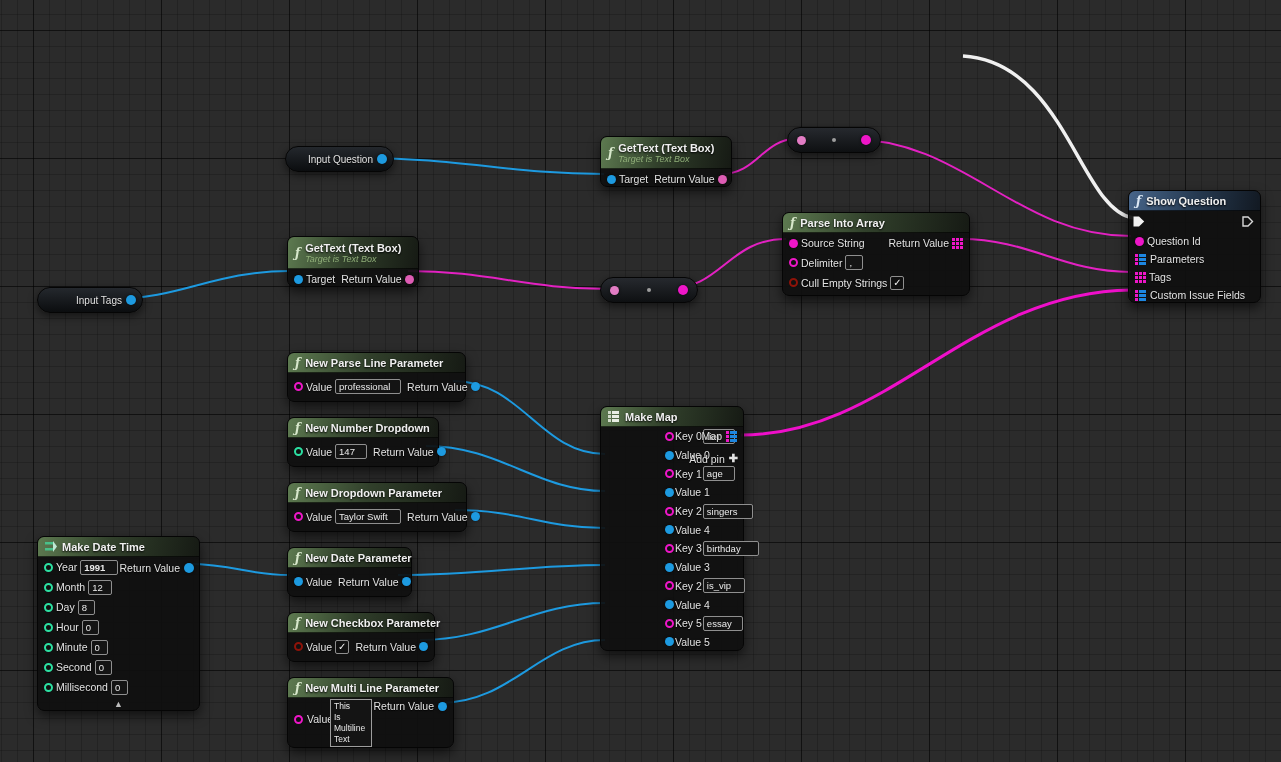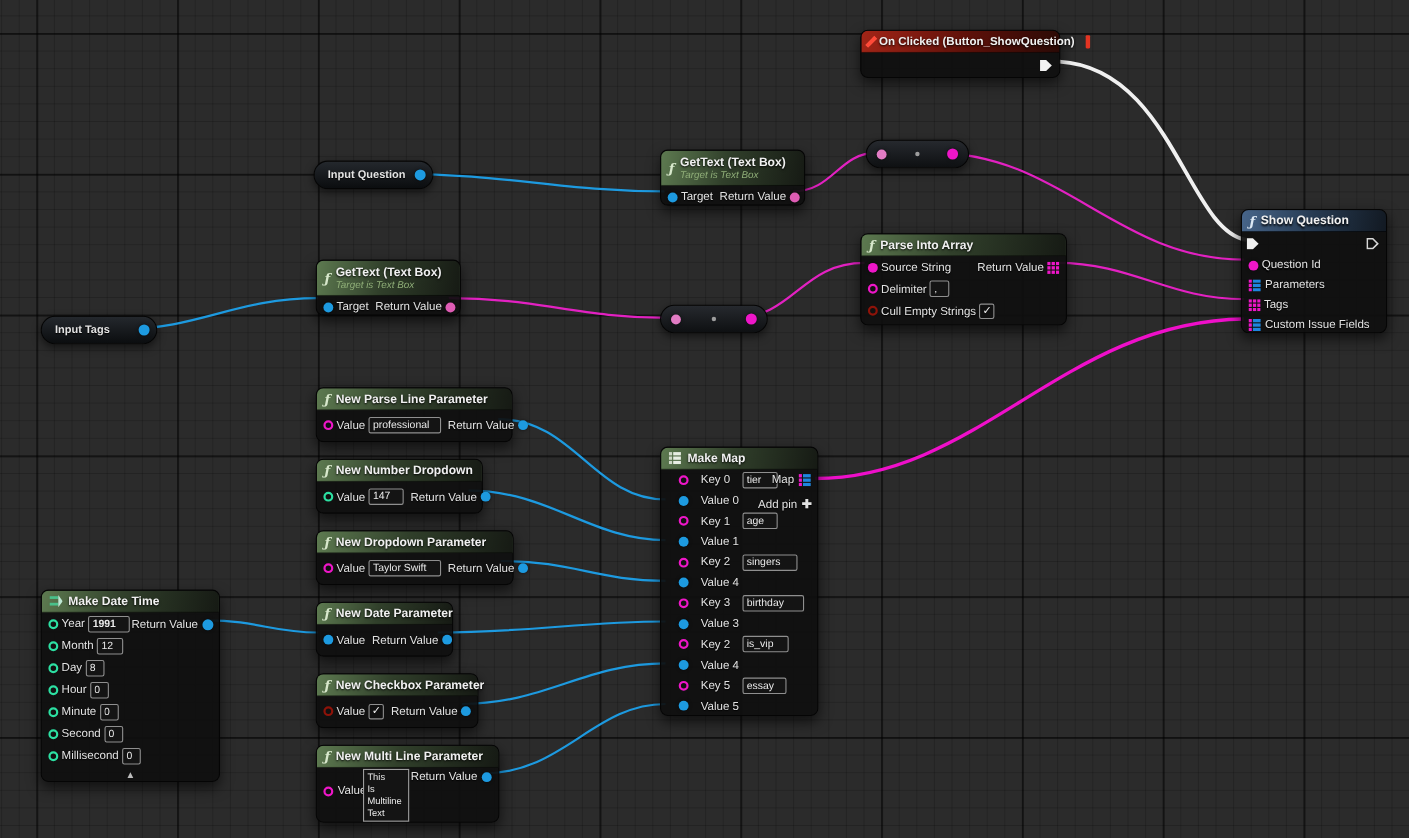--- a/index.html
+++ b/index.html
@@ -45,35 +45,35 @@
 
   .vbox{background:#141414;border:1px solid #8f8f8f;border-radius:2px;color:#eaeaea;
     font-size:9.5px;height:13px;line-height:13px;padding:0 3px;
     font-family:"Liberation Sans",sans-serif;box-sizing:content-box;outline:none;}
   .checkbox{width:12px;height:12px;background:#101010;border:1px solid #8f8f8f;
     border-radius:2px;color:#f0f0f0;font-size:10px;line-height:12px;text-align:center;}
 
   .var-pill{position:absolute;display:flex;align-items:center;gap:4px;padding:0 6px 0 12px;
     background:linear-gradient(#24282d,#0b0d0f);border:1px solid #050505;border-radius:13px;
     box-shadow:0 3px 8px rgba(0,0,0,.55);}
-  .var-pill .plabel{flex:1;text-align:left;font-weight:bold;font-size:10px;}
+  .var-pill .plabel{flex:1;text-align:right;font-weight:normal;font-size:10px;}
 
   .reroute{position:absolute;display:flex;align-items:center;justify-content:space-between;
     padding:0 9px;background:linear-gradient(#26292e,#0e1012);border:1px solid #050505;
     border-radius:13px;box-shadow:0 3px 8px rgba(0,0,0,.55);}
   .rr-dot{width:4px;height:4px;border-radius:50%;background:#9d9d9d;}
 
   .abs{position:absolute;display:flex;align-items:center;gap:4px;}
   .delegate{width:8px;height:8px;border:2px solid #e33422;background:#230603;border-radius:1px;}
   .diamond{width:8px;height:8px;border:2px solid #ff4a38;background:#2a0805;transform:rotate(45deg);}
   .collapse{position:absolute;left:0;right:0;bottom:1px;text-align:center;color:#bdbdbd;font-size:9px;line-height:10px;}
   .mlbox{position:absolute;background:#141414;border:1px solid #9d9d9d;color:#eaeaea;
     font-size:8.5px;line-height:11px;padding:1px 3px;white-space:pre-line;overflow:hidden;}
   .mm-body{position:relative;}
-  .mm-row{height:18.7px;display:flex;align-items:center;gap:11px;padding:0 16px;}
+  .mm-row{height:18.7px;display:flex;align-items:center;gap:1px;padding:0 16px;margin-left:48px;}
 </style>
 </head>
 <body>
 
 <div id="canvas">
 
   <svg id="wires">
     <path d="M963,56 C1065,62 1080,210 1133,218" stroke="#f0f0f0" stroke-width="3.5"></path>
     <path d="M363,158 C460,158 510,174 604,174" stroke="#1d9ae0" stroke-width="2"></path>
     <path d="M721,174 C757,174 763,139 796,139" stroke="#e321c2" stroke-width="2"></path>
@@ -85,33 +85,20 @@
     <path d="M741,435 C890,435 968,292 1131,290" stroke="#ef0fca" stroke-width="3"></path>
     <path d="M453,381 C522,381 540,454 605,454" stroke="#1d9ae0" stroke-width="2"></path>
     <path d="M426,446 C500,446 537,491 605,491" stroke="#1d9ae0" stroke-width="2"></path>
     <path d="M455,510 C522,510 542,528 605,528" stroke="#1d9ae0" stroke-width="2"></path>
     <path d="M398,575 C482,575 530,565 605,565" stroke="#1d9ae0" stroke-width="2"></path>
     <path d="M420,640 C495,640 532,603 605,603" stroke="#1d9ae0" stroke-width="2"></path>
     <path d="M440,703 C512,703 540,640 605,640" stroke="#1d9ae0" stroke-width="2"></path>
     <path d="M188,564 C235,564 247,575 289,575" stroke="#1d9ae0" stroke-width="2"></path>
   </svg>
 
-  <div class="node" style="left:782px;top:27px;width:180px;height:42px;">
-    <div class="hdr hdr-red">
-      <span class="diamond"></span>
-      <span class="hdr-title" style="font-size:10.5px;">On Clicked (Button_ShowQuestion)</span>
-      <span class="spacer"></span>
-      <span class="delegate"></span>
-    </div>
-    <div class="row" style="justify-content:flex-end;height:22px;">
-      <svg width="12" height="11" class="pin">
-          <path d="M0.5,0.5 L6,0.5 L11.2,5.5 L6,10.5 L0.5,10.5 Z" fill="#f2f2f2"></path>
-        </svg>
-    </div>
-  </div>
 
   <div class="reroute" style="left:787px;top:127px;width:74px;height:24px;">
     <span class="pin pc filled" style="--c:#e27cc4;"></span>
     <span class="rr-dot"></span>
     <span class="pin pc filled" style="--c:#ee16c8;width:10px;height:10px;"></span>
   </div>
 
   <div class="node" style="left:600px;top:136px;width:130px;height:49px;">
     <div class="hdr hdr-green two">
       <span class="fn-icon">ƒ</span>

